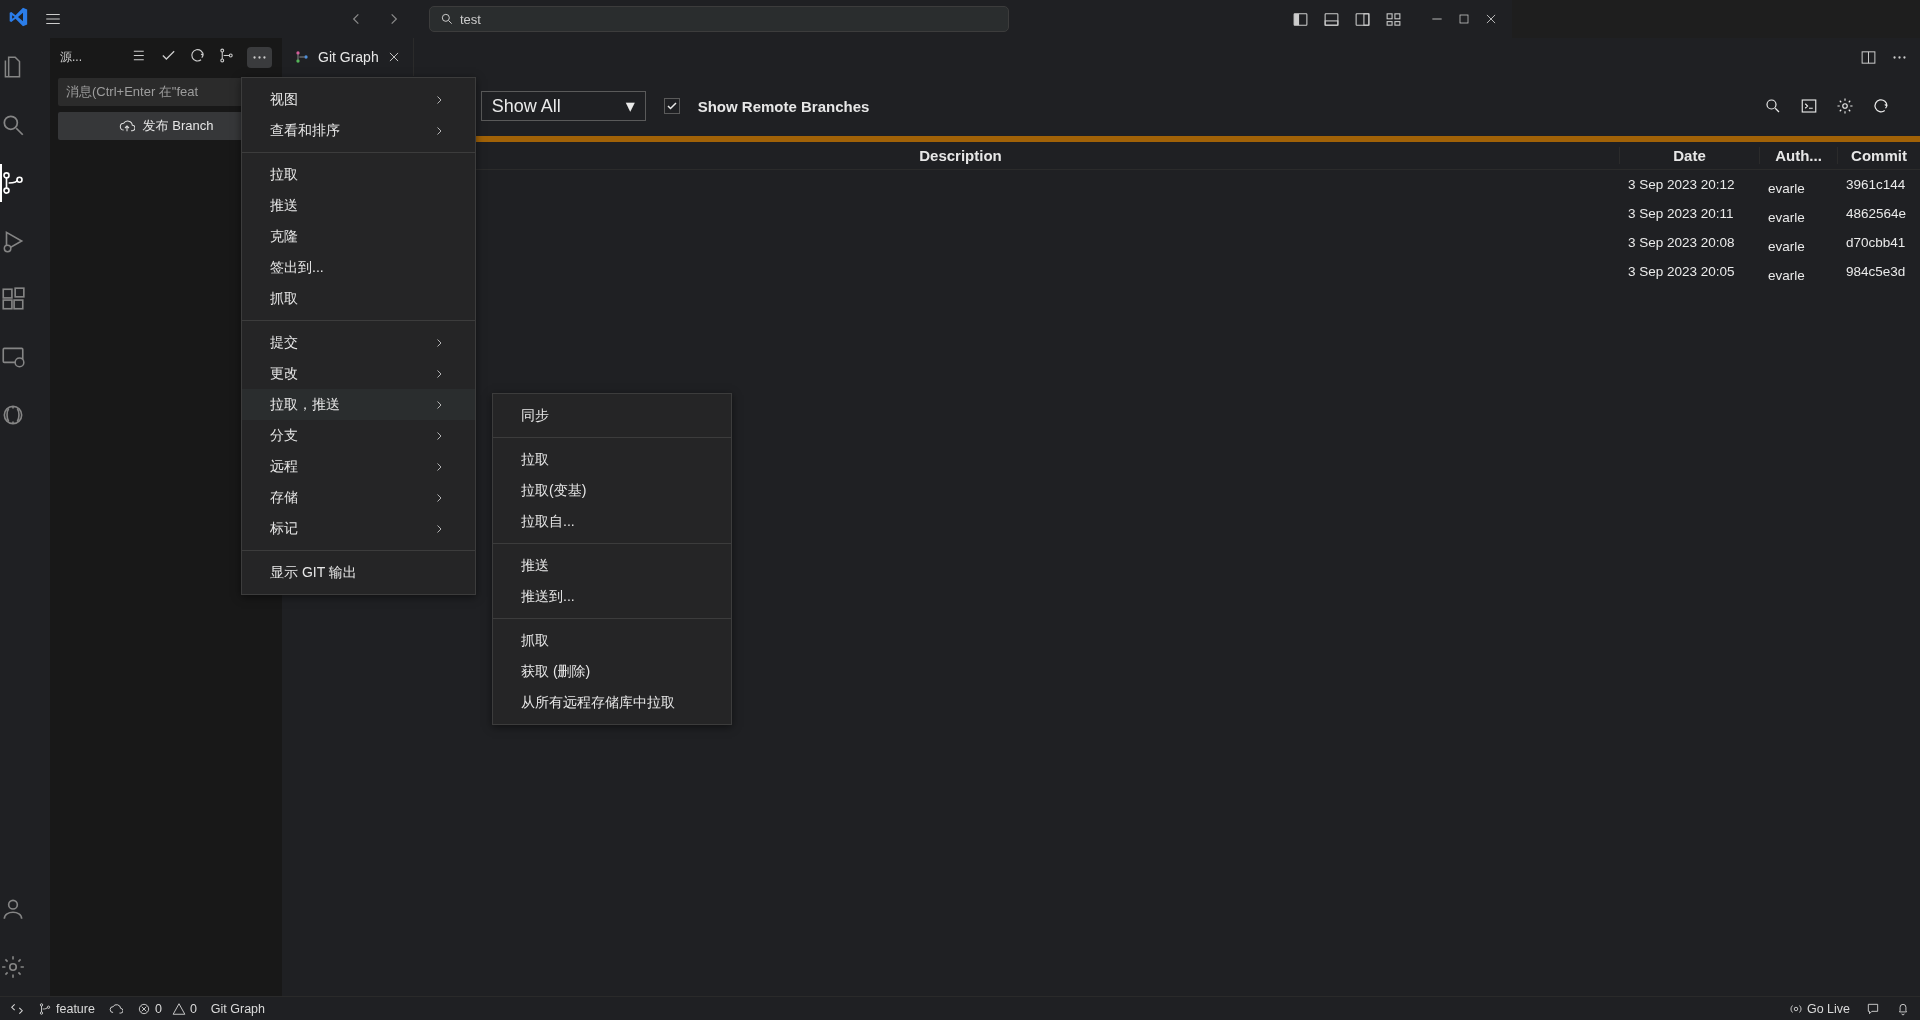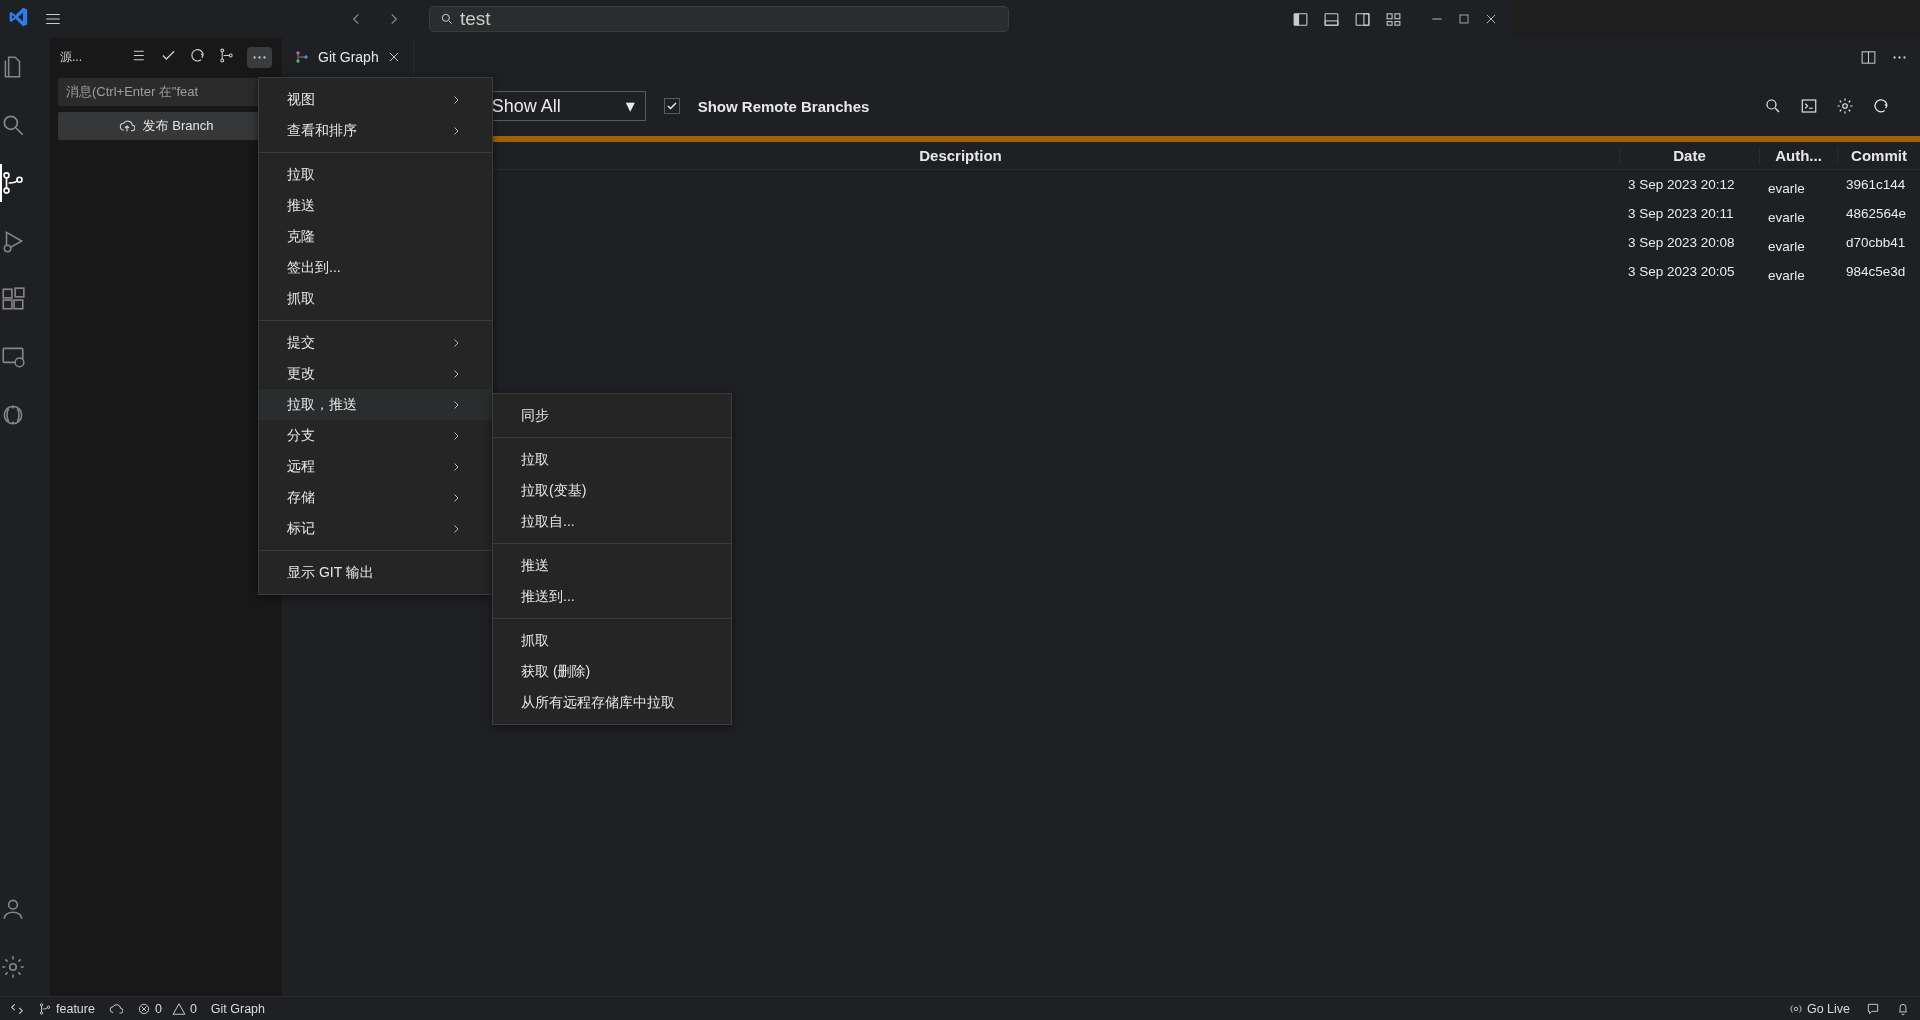--- a/index.html
+++ b/index.html
@@ -5,21 +5,21 @@
 * { margin: 0; padding: 0; box-sizing: border-box; font-family: -apple-system, BlinkMacSystemFont, "Segoe UI", sans-serif; }
 html, body { width: 1512px; height: 803px; background: #1e1e1e; color: #cccccc; overflow: hidden; }
 
 
 .titlebar { height: 38px; background: #1f2023; display: flex; align-items: center; padding: 0 8px; }
 .tb-left { display: flex; align-items: center; gap: 12px; }
 .tb-logo { width: 24px; height: 24px; color: #2b7de9; }
 .tb-menu { color: #cccccc; cursor: pointer; }
 .tb-nav { margin-left: auto; display: flex; align-items: center; gap: 12px; }
 .tb-arrow { color: #8a8a8a; cursor: pointer; padding: 4px; }
-.tb-search { width: 580px; height: 26px; background: #2a2d2e; border: 1px solid #3c3c3c; border-radius: 5px; display: flex; align-items: center; padding: 0 10px; color: #cccccc; font-size: 19px; margin-left: 12px; }
+.tb-search { width: 580px; height: 26px; background: #2a2d2e; border: 1px solid #3c3c3c; border-radius: 5px; display: flex; align-items: center; padding: 0 10px; color: #cccccc; font-size: 13px; margin-left: 12px; }
 .tb-search .sicon { margin-right: 6px; color: #cccccc; }
 .tb-right { margin-left: auto; display: flex; align-items: center; gap: 14px; padding-right: 6px; }
 .tb-icon { color: #cccccc; cursor: pointer; }
 
 
 .activitybar { position: absolute; left: 0; top: 38px; bottom: 24px; width: 50px; background: #1f2023; display: flex; flex-direction: column; align-items: center; padding-top: 10px; gap: 20px; }
 .ab-item { color: #858585; cursor: pointer; padding: 6px 0; width: 100%; text-align: center; position: relative; }
 .ab-item.active { color: #ffffff; }
 .ab-item.active::before { content: ""; position: absolute; left: 0; top: 0; bottom: 0; width: 2px; background: #ffffff; }
 .ab-bottom { margin-top: auto; margin-bottom: 10px; display: flex; flex-direction: column; gap: 20px; width: 100%; align-items: center; }
@@ -66,21 +66,21 @@
 .sb-item { display: flex; align-items: center; gap: 4px; cursor: pointer; }
 .sb-right { margin-left: auto; display: flex; gap: 16px; }
 
 
 .menu { position: absolute; background: #252526; border: 1px solid #3c3c3c; box-shadow: 0 2px 8px rgba(0,0,0,0.5); padding: 6px 0; font-size: 14px; color: #e7e7e7; }
 .menu-item { height: 31px; padding: 0 30px 0 28px; display: flex; align-items: center; justify-content: space-between; cursor: pointer; gap: 40px; white-space: nowrap; }
 .menu-item.hover { background: #2a2d2e; }
 .menu-item .chev { color: #c5c5c5; }
 .menu-sep { height: 1px; background: #3c3c3c; margin: 6px 0; }
 
-.menu1 { left: 258px; top: 77px; width: 235px; }
+.menu1 { left: 241px; top: 77px; width: 235px; }
 .menu2 { left: 492px; top: 393px; width: 240px; }
 
 svg { display: block; }
 </style>
 </head>
 <body>
 
 <div class="titlebar">
   <div class="tb-left">
     <span class="tb-logo">

